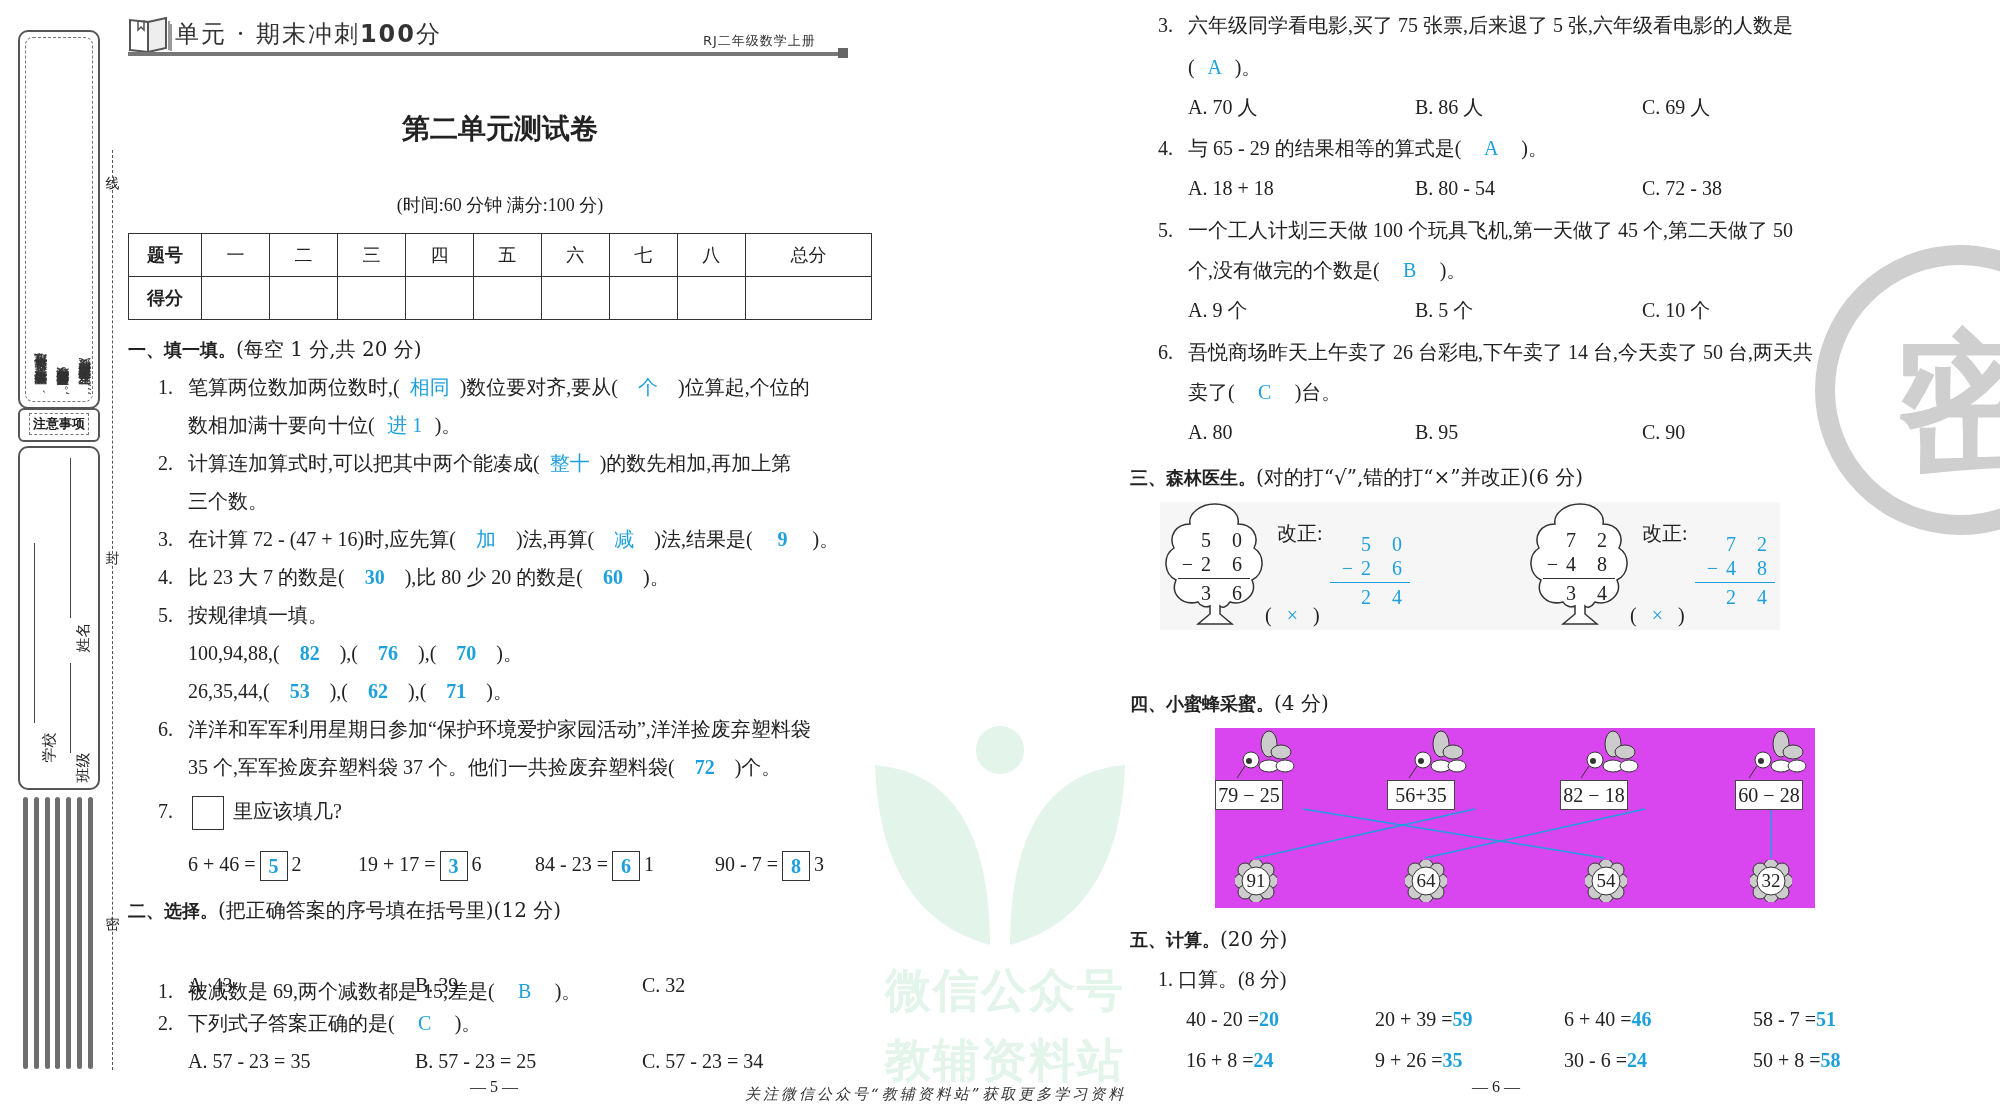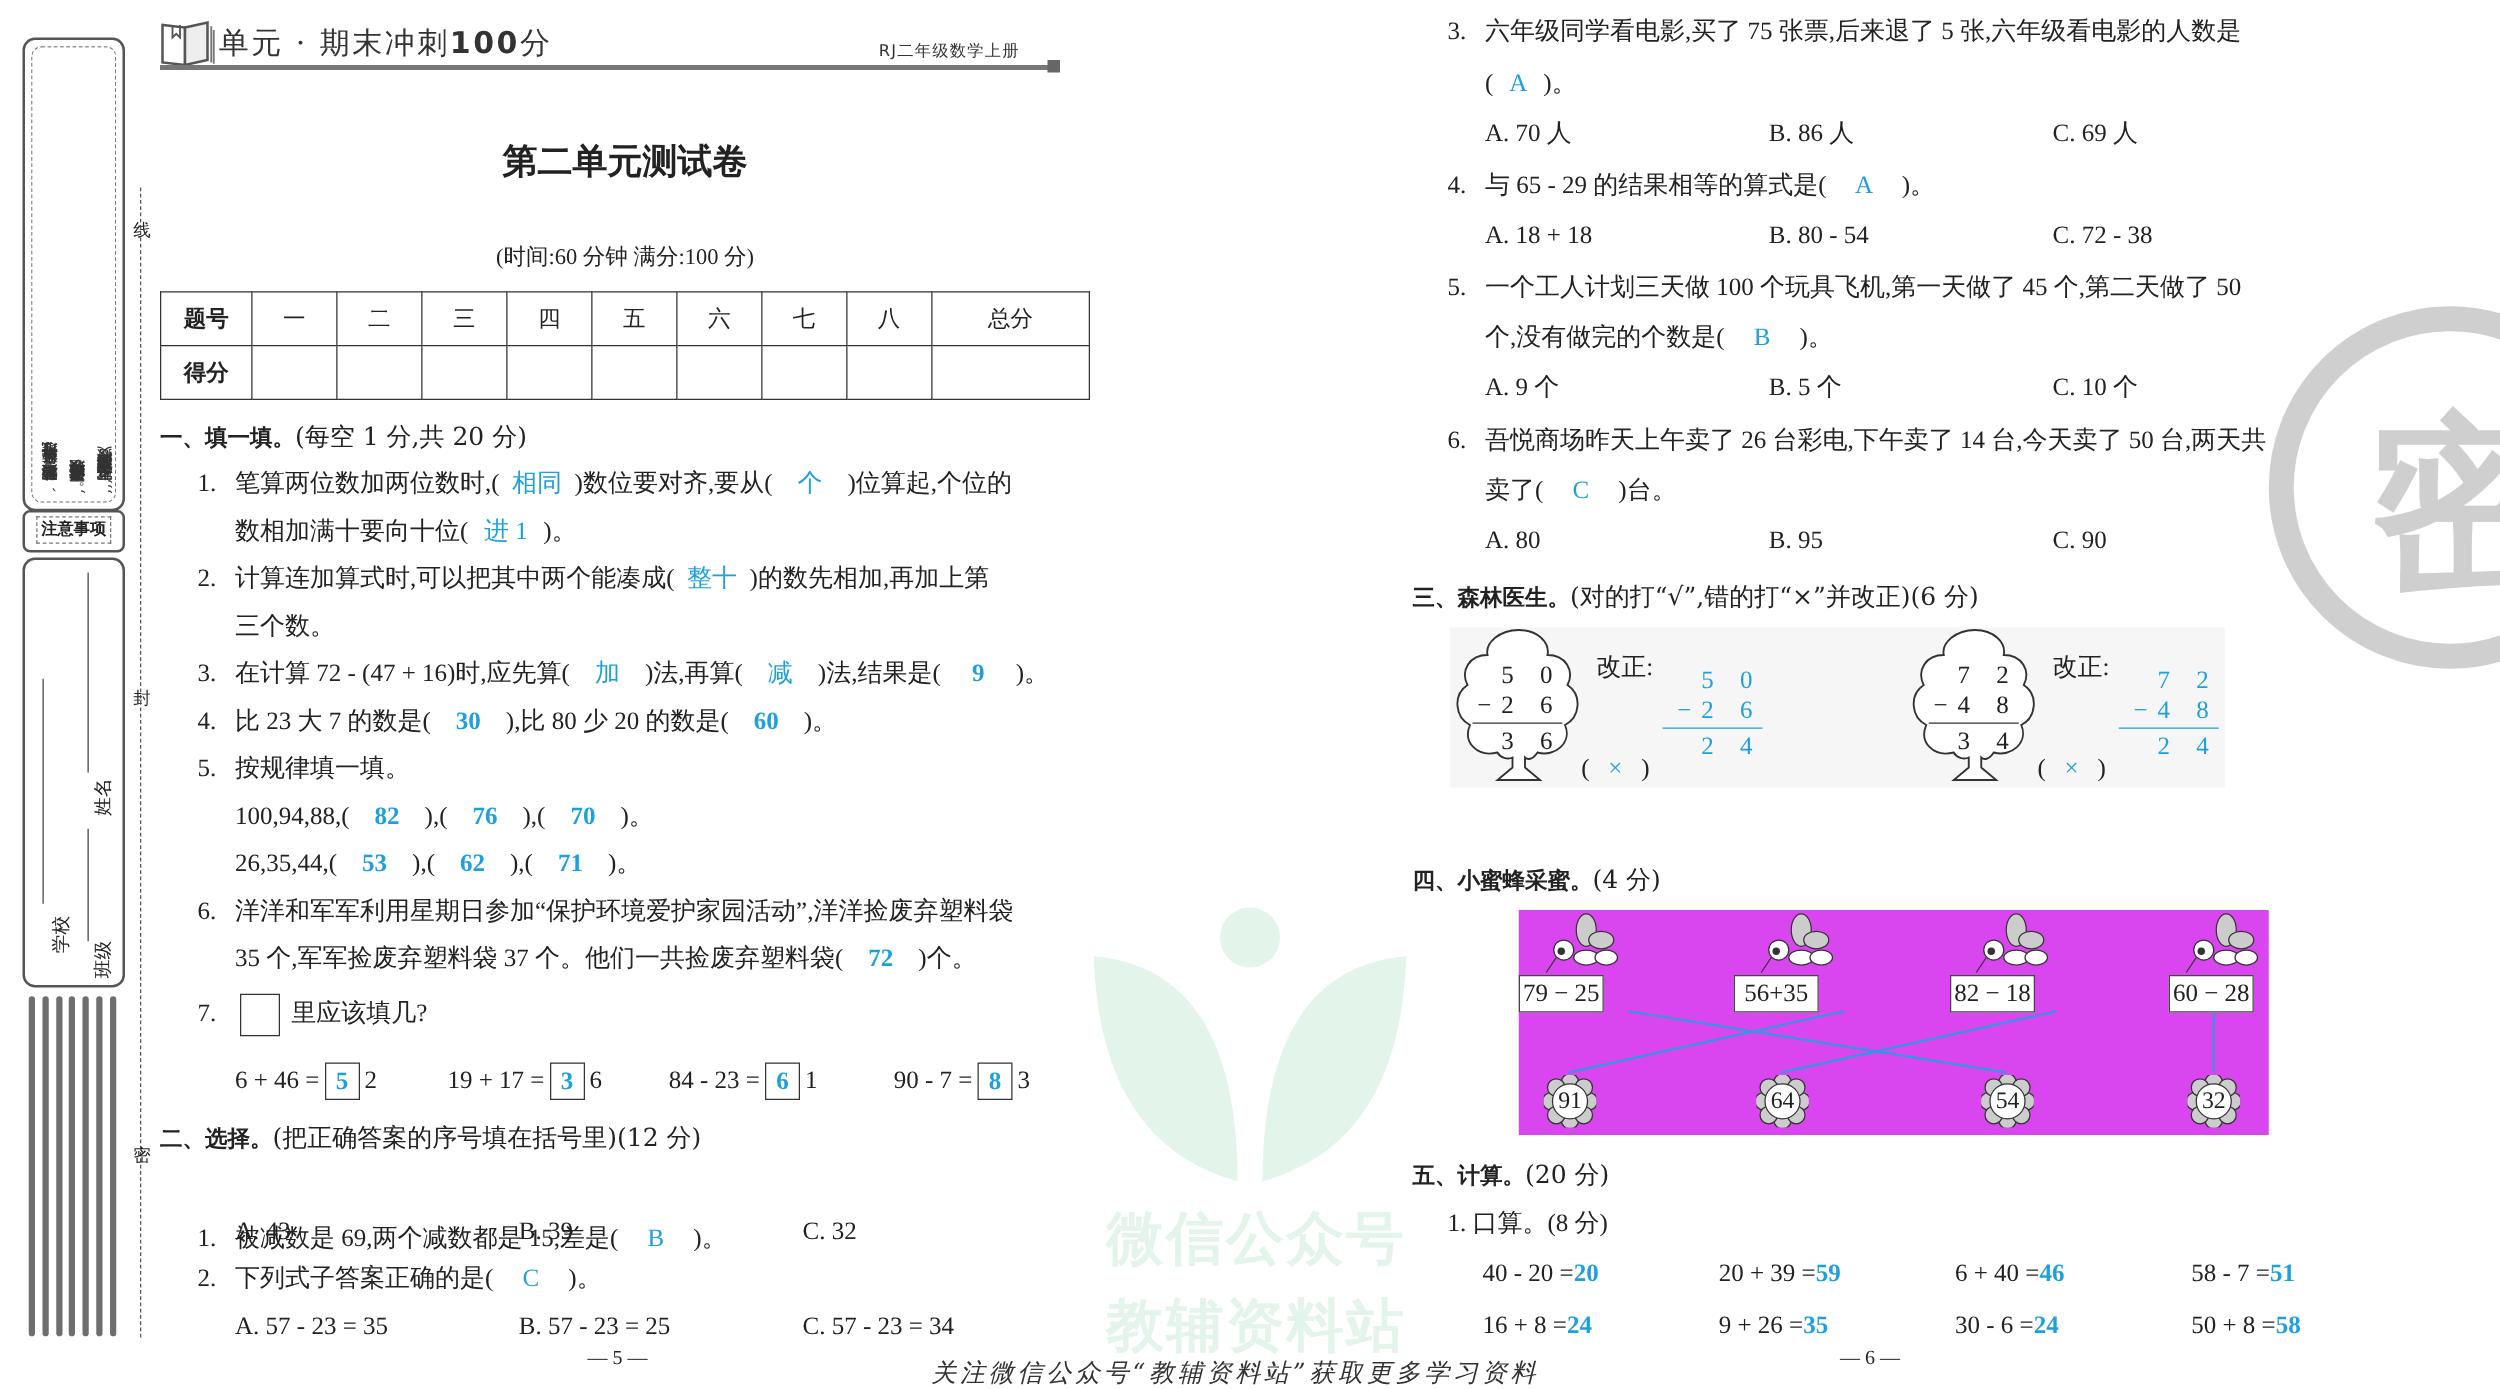--- a/index.html
+++ b/index.html
@@ -39,21 +39,21 @@
   .sec { font-size:18px; font-family:"DejaVu Sans",sans-serif; white-space:nowrap; }
   .sec b { font-weight:bold; }
   .sec .note { font-family:"DejaVu Serif",serif; font-size:20px; }
   .q { font-size:20px; white-space:nowrap; line-height:38px; }
   .q .num { display:inline-block; width:30px; }
   .bracket { display:inline-block; min-width:60px; text-align:center; }
   .box { display:inline-block; width:26px; height:28px; border:1.5px solid #333; text-align:center; line-height:28px; vertical-align:middle; margin:0 4px; }
   .opt { display:inline-block; width:227px; }
 
   .pageno { font-size:16px; }
-  .footer-note { left:745px; top:1085px; font-size:20px; font-style:italic; letter-spacing:3px; color:#333; font-family:"DejaVu Serif",serif; }
+  .footer-note { left:745px; top:1085px; font-size:15px; font-style:italic; letter-spacing:3px; color:#333; font-family:"DejaVu Serif",serif; }
 
   
   .wm-logo { left:870px; top:725px; width:260px; height:220px; }
   .wm-text { left:860px; width:290px; text-align:center; font-size:46px; font-weight:bold; color:#e3f4ea; font-family:"DejaVu Sans",sans-serif; letter-spacing:2px; }
   .seal { left:1815px; top:245px; width:290px; height:290px; border:20px solid #cfcfcf; border-radius:50%; box-sizing:border-box; }
   .seal-char { position:absolute; left:60px; top:40px; font-size:150px; color:#cfcfcf; font-weight:bold; font-family:"DejaVu Sans",sans-serif; }
 
   
   .forest { left:1160px; top:502px; width:620px; height:128px; background:#f6f6f6; }
   .tree { position:absolute; width:110px; height:125px; }

